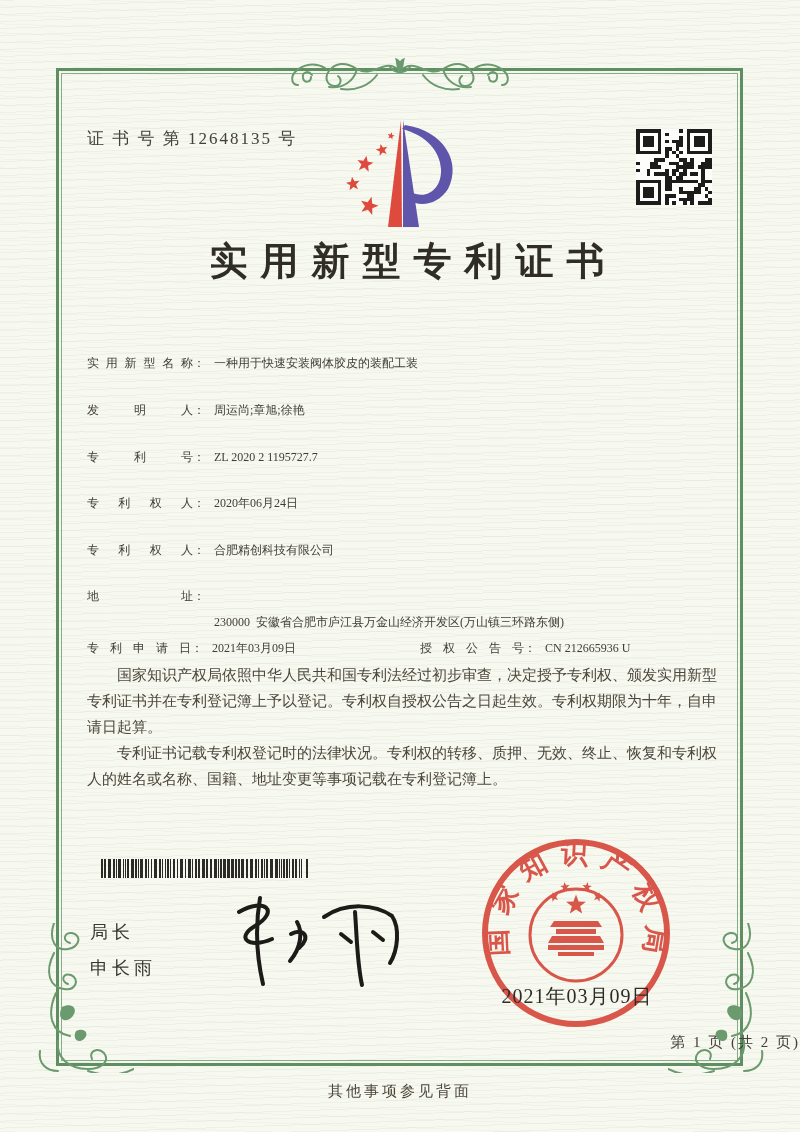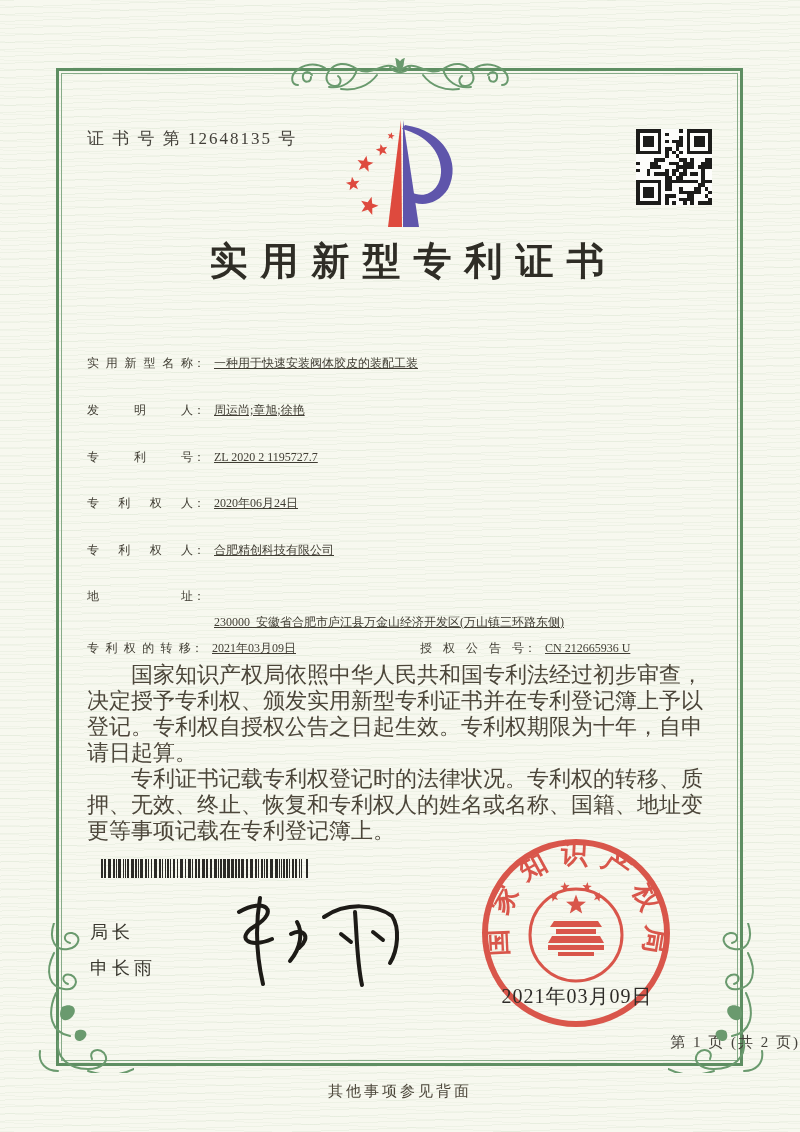--- a/index.html
+++ b/index.html
@@ -13,24 +13,24 @@
   .frame{position:absolute;left:56px;top:68px;width:681px;height:992px;border:3px solid var(--border_green,#5e8e62);}
   .frame-inner{position:absolute;inset:2px;border:1px solid #86ab88;}
   .cert-no{position:absolute;left:87px;top:127px;font-size:17px;letter-spacing:2px;color:#44413a;text-align:right;}
   .logo{position:absolute;left:338px;top:116px;}
   .qr{position:absolute;left:636px;top:129px;}
   .title{position:absolute;left:0;top:236px;width:100%;text-align:center;
     font-size:38px;font-weight:bold;letter-spacing:13px;padding-left:27px;box-sizing:border-box;color:#2f2d26;}
   .frow{position:absolute;left:87px;display:flex;align-items:flex-start;font-size:12px;line-height:26px;color:#403d33;}
   .flabel{display:inline-block;width:106px;text-align:justify;text-align-last:justify;}
   .fcolon{display:inline-block;margin-right:9px;}
-  .fvalue{display:inline-block;white-space:pre-wrap;text-decoration:underline;}
+  .fvalue{display:inline-block;white-space:pre-wrap;}
   .addr .fvalue{width:457px;margin-top:26px;}
   .grant .flabel{width:104px;}
-  .paras{position:absolute;left:87px;top:662px;width:632px;font-size:22px;line-height:26px;color:#4c463a;}
+  .paras{position:absolute;left:87px;top:662px;width:632px;font-size:15px;line-height:26px;color:#4c463a;}
   .paras p{margin:0;text-indent:2em;}
   .barcode{position:absolute;left:100px;top:859px;}
   .signer{position:absolute;left:90px;top:914px;font-size:18px;letter-spacing:4px;color:#3a382f;line-height:36px;}
   .signature{position:absolute;left:205px;top:882px;}
   .seal{position:absolute;left:478px;top:835px;}
   .seal-date{position:absolute;left:482px;top:983px;width:190px;text-align:center;
     font-size:20px;letter-spacing:1px;color:#2e2c28;z-index:3;}
   .page-num{position:absolute;left:0;top:1033px;width:100%;text-align:right;font-size:15px;letter-spacing:2px;color:#44413a;}
   .back-note{position:absolute;left:0;top:1082px;width:100%;text-align:center;font-size:15px;letter-spacing:3px;color:#4c463a;}
   .orn-top{position:absolute;left:283px;top:44px;z-index:2;}
@@ -282,21 +282,21 @@
       <span class="fcolon">：</span>
     <span class="fvalue">合肥精创科技有限公司</span>
   </div>
   <div class="frow addr" style="top:583px">
     <span class="flabel">地址</span>
       <span class="fcolon">：</span>
     <span class="fvalue">230000  安徽省合肥市庐江县万金山经济开发区(万山镇三环路东侧)</span>
   </div>
 
   <div class="frow grant" style="top:635px">
-    <span class="flabel">专利权的转移</span>
+    <span class="flabel">专利申请日</span>
       <span class="fcolon">：</span>
     <span class="fvalue">2021年03月09日</span>
   </div>
   <div class="frow grant" style="top:635px;left:420px">
     <span class="flabel">授权公告号</span>
       <span class="fcolon">：</span>
     <span class="fvalue">CN 212665936 U</span>
   </div>
 
   <div class="paras">

